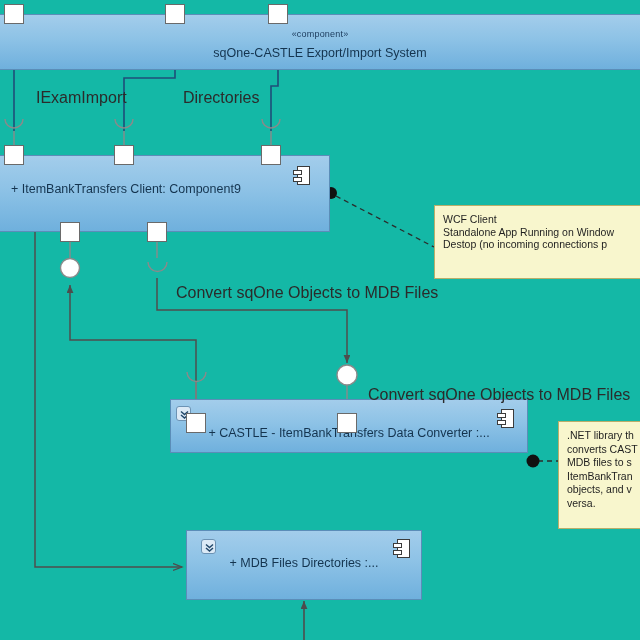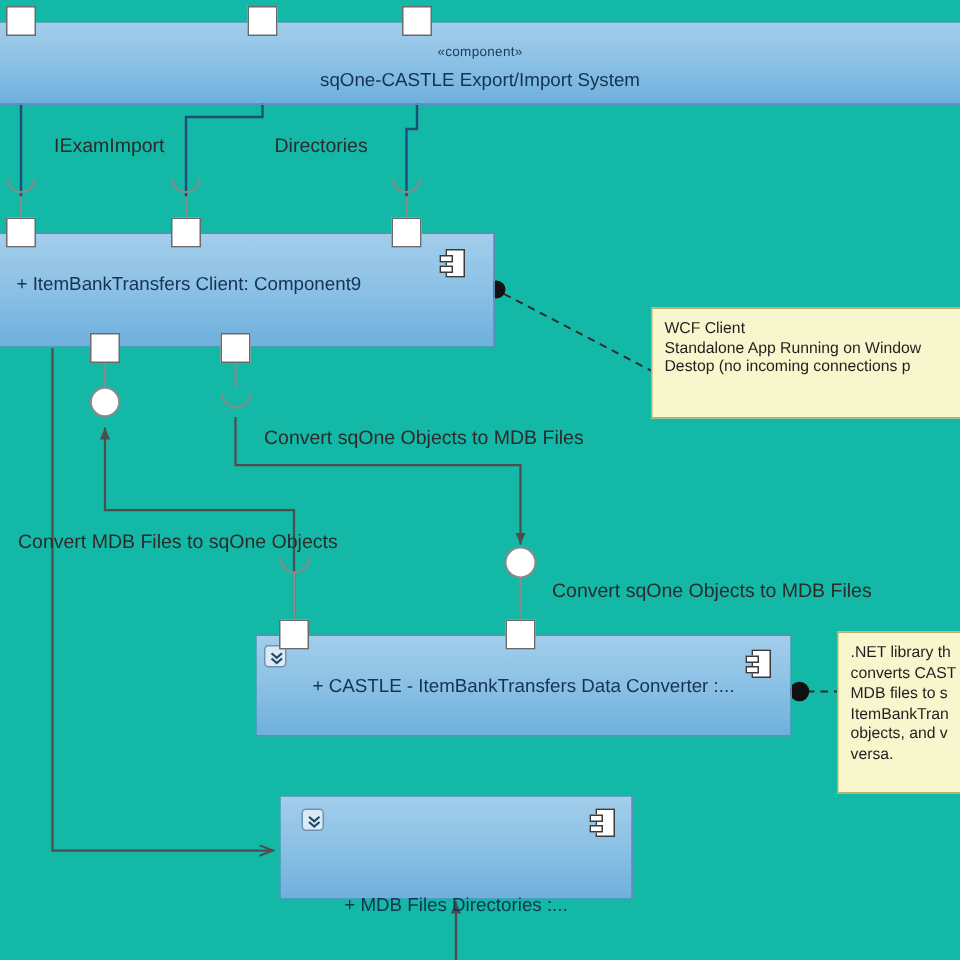--- a/index.html
+++ b/index.html
@@ -92,21 +92,21 @@
     line-height:12.6px;
     padding:7px 6px 6px 8px;
     white-space:nowrap;
     overflow:hidden;
   }
   .note div{white-space:nowrap;}
 
   
   .edge-label{
     position:absolute;
-    font-size:13px;
+    font-size:16px;
     color:#2b2b2b;
     white-space:nowrap;
     background:transparent;
   }
 </style>
 </head>
 <body>
 
 <div id="canvas">
 
@@ -190,55 +190,54 @@
     </div>
   </div>
 
   <div class="port" style="left:4px;top:145px;"></div>
   <div class="port" style="left:114px;top:145px;"></div>
   <div class="port" style="left:261px;top:145px;"></div>
 
   <div class="port" style="left:60px;top:222px;"></div>
   <div class="port" style="left:147px;top:222px;"></div>
 
-  <div class="component" style="left:170px;top:423px;width:358px;height:68px;">
+  <div class="component" style="left:170px;top:399px;width:358px;height:54px;">
     <div class="comp-title" style="top:26px;">+ CASTLE - ItemBankTransfers Data Converter :...</div>
     <div class="comp-icon" style="right:12px;top:9px;">
       <div class="body"></div>
         <div class="tab t1"></div>
         <div class="tab t2"></div>
     </div>
     <div class="chevron-btn" style="left:5px;top:6px;">
       <svg width="13" height="13" viewBox="0 0 13 13">
         <path d="M3,3.5 L6.5,6.5 L10,3.5" fill="none" stroke="#22486a" stroke-width="1.5"></path>
         <path d="M3,7 L6.5,10 L10,7" fill="none" stroke="#22486a" stroke-width="1.5"></path>
       </svg>
     </div>
   </div>
 
   <div class="port" style="left:186px;top:413px;"></div>
   <div class="port" style="left:337px;top:413px;"></div>
 
   <div class="component" style="left:186px;top:530px;width:236px;height:70px;">
-    <div class="comp-title" style="top:25px;margin-top:40px;">+ MDB Files Directories :...</div>
+    <div class="comp-title" style="top:25px;">+ MDB Files Directories :...</div>
     <div class="comp-icon" style="right:10px;top:8px;">
       <div class="body"></div>
         <div class="tab t1"></div>
         <div class="tab t2"></div>
     </div>
     <div class="chevron-btn" style="left:14px;top:8px;">
       <svg width="13" height="13" viewBox="0 0 13 13">
         <path d="M3,3.5 L6.5,6.5 L10,3.5" fill="none" stroke="#22486a" stroke-width="1.5"></path>
         <path d="M3,7 L6.5,10 L10,7" fill="none" stroke="#22486a" stroke-width="1.5"></path>
       </svg>
     </div>
   </div>
 
   <div class="edge-label" style="left:176px;top:284px;">Convert sqOne Objects to MDB Files</div>
-  <div class="edge-label" style="left:12px;top:353px;">Convert MDB Files to sqOne Objects</div>
   <div class="edge-label" style="left:368px;top:386px;">Convert sqOne Objects to MDB Files</div>
 
   <div class="note" style="left:434px;top:205px;width:216px;height:74px;">
     <div>WCF Client</div>
     <div>Standalone App Running on Window</div>
     <div>Destop (no incoming connections p</div>
   </div>
 
   <div class="note" style="left:558px;top:421px;width:96px;height:108px;line-height:13.6px;">
     <div>.NET library th</div>

